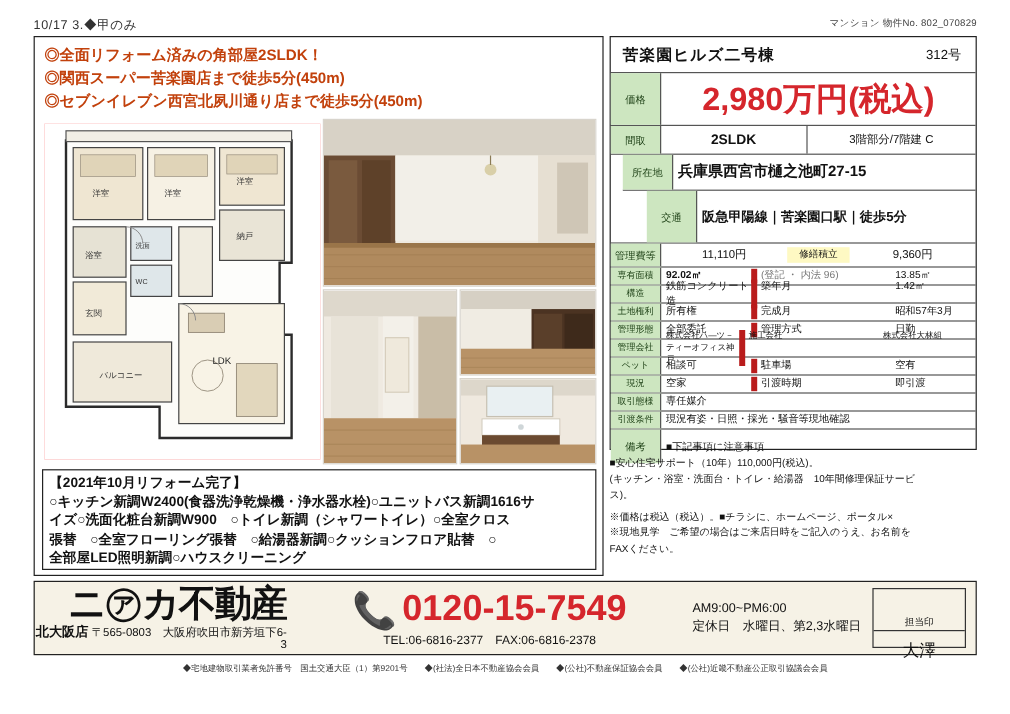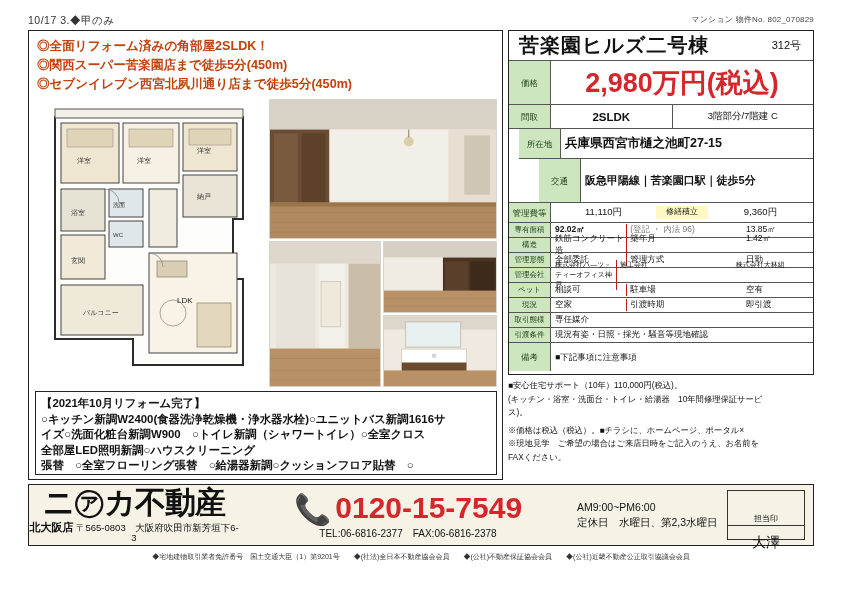--- a/index.html
+++ b/index.html
@@ -59,21 +59,21 @@
   .r-row { display:flex; border-bottom:1px solid #555; }
   .r-row:last-child { border-bottom:none; }
   .r-lab {
     width:42px; flex:0 0 42px; border-right:1px solid #555;
     background:#cde6c0; display:flex; align-items:center; justify-content:center;
     font-size:8.5px; text-align:center; line-height:10px; color:#1a3d12;
   }
   .r-val { flex:1; display:flex; align-items:center; padding:0 4px; }
 
   .title-row { height:30px; align-items:center; }
-  .bldg-name { font-size:20px; font-weight:bold; letter-spacing:1px; padding-left:6px;font-family:Liberation Mono, monospace; }
+  .bldg-name { font-size:13px; font-weight:bold; letter-spacing:1px; padding-left:6px;font-family:Liberation Mono, monospace; }
   .bldg-no { font-size:11px; padding-right:8px; }
 
   .price-row { height:44px; }
   .price { font-size:27px; font-weight:bold; color:#d5262c; letter-spacing:0px; width:100%; text-align:center; }
 
   .madori-row { height:24px; }
   .madori-val { font-size:11.5px; font-weight:bold; width:46%; text-align:center; }
   .kai-val { font-size:9.5px; width:54%; text-align:center; border-left:1px solid #555; height:100%; display:flex;align-items:center;justify-content:center;}
 
   .addr-row { height:30px;margin-left:10px; }
@@ -84,41 +84,41 @@
 
   .kanri-row { height:20px; }
   .kanri-val { display:flex; width:100%; font-size:9.5px; }
   .kanri-val .c { flex:1; text-align:center; }
   .kanri-val .c.lbl { background:#fef9c3; flex:0 0 52px; font-size:8px; }
 
   .small-row { height:15px; font-size:8.5px; }
   .small-row .r-lab { font-size:7.5px; line-height:8.5px; }
   .sv { display:flex; width:100%; font-size:8.5px; }
   .sv .a { flex:1; }
-  .sv .b { flex:0 0 46%; border-left:1px solid #b91c1c; padding-left:3px; }
+  .sv .b { flex:0 0 46%; border-left:5px solid #b91c1c; padding-left:3px; }
   .sv .b.nob { border-left:none; }
   .gr { color:#777; }
 
   .note-row { height:28px; }
   .note-val { font-size:8.5px; line-height:10px; }
 
   
   .rnote {
     position:absolute; left:508px; top:380px; width:306px; height:98px;
     font-size:8.3px; line-height:11.5px; color:#111;
   }
   .rnote p { margin:0 0 2px 0; }
 
   
   .footer {
     position:absolute; left:28px; top:484px; width:786px; height:62px;
     border:1.2px solid #222; background:#f6f2e6;
     display:flex; align-items:center;
   }
-  .logo { width:210px; text-align:center; line-height:1; }
+  .logo { width:210px; text-align:right; line-height:1; }
   .logo .big { font-size:31px; font-weight:bold; letter-spacing:-1px; color:#111; }
   .logo .sub { font-size:9.5px; margin-top:4px; }
   .logo .sub b { font-size:11px; }
   .telblock { flex:1; text-align:center; }
   .telblock .tel { font-size:30px; font-weight:bold; color:#d5262c; letter-spacing:0px; }
   .telblock .sub2 { font-size:10px; margin-top:2px; }
   .hours { width:150px; font-size:10.5px; line-height:15px; }
   .stampbox { width:78px; height:50px; border:1px solid #333; margin-right:8px; }
   .stampbox .t { font-size:8px; text-align:center; border-bottom:1px solid #333; padding:1px 0;margin-top:21px; }
   .stampbox .n { font-size:14px; text-align:center; padding-top:8px; }
@@ -258,22 +258,22 @@
           <rect x="0" y="56" width="114" height="16" fill="#b89266"></rect>
           <circle cx="51" cy="41" r="2.4" fill="#cfd6d8"></circle>
         </svg>
       </div>
     </div>
 
     <div class="reformbox">
       <div>【2021年10月リフォーム完了】</div>
       <div>○キッチン新調W2400(食器洗浄乾燥機・浄水器水栓)○ユニットバス新調1616サ</div>
       <div>イズ○洗面化粧台新調W900　○トイレ新調（シャワートイレ）○全室クロス</div>
+      <div>張替　○全室フローリング張替　○給湯器新調○クッションフロア貼替　○</div>
       <div>全部屋LED照明新調○ハウスクリーニング</div>
-      <div>張替　○全室フローリング張替　○給湯器新調○クッションフロア貼替　○</div>
     </div>
   </div>
 
   <div class="rightbox">
 
     <div class="r-row title-row">
       <div class="r-val" style="justify-content:space-between;">
         <span class="bldg-name">苦楽園ヒルズ二号棟</span>
         <span class="bldg-no">312号</span>
       </div>
@@ -334,20 +334,30 @@
       <div class="r-lab">構造</div>
       <div class="r-val">
           <div class="sv">
         <span class="a">鉄筋コンクリート造</span>
         <span class="b">築年月</span>
         <span class="b nob" style="flex:0 0 26%">1.42㎡</span>
       </div>
         </div>
     </div>
 
+    <div class="r-row small-row">
+      <div class="r-lab">土地権利</div>
+      <div class="r-val">
+          <div class="sv">
+        <span class="a">所有権</span>
+        <span class="b">完成月</span>
+        <span class="b nob" style="flex:0 0 26%">昭和57年3月</span>
+      </div>
+        </div>
+    </div>
 
     <div class="r-row small-row">
       <div class="r-lab">管理形態</div>
       <div class="r-val">
           <div class="sv">
         <span class="a">全部委託</span>
         <span class="b">管理方式</span>
         <span class="b nob" style="flex:0 0 26%">日勤</span>
       </div>
         </div>

